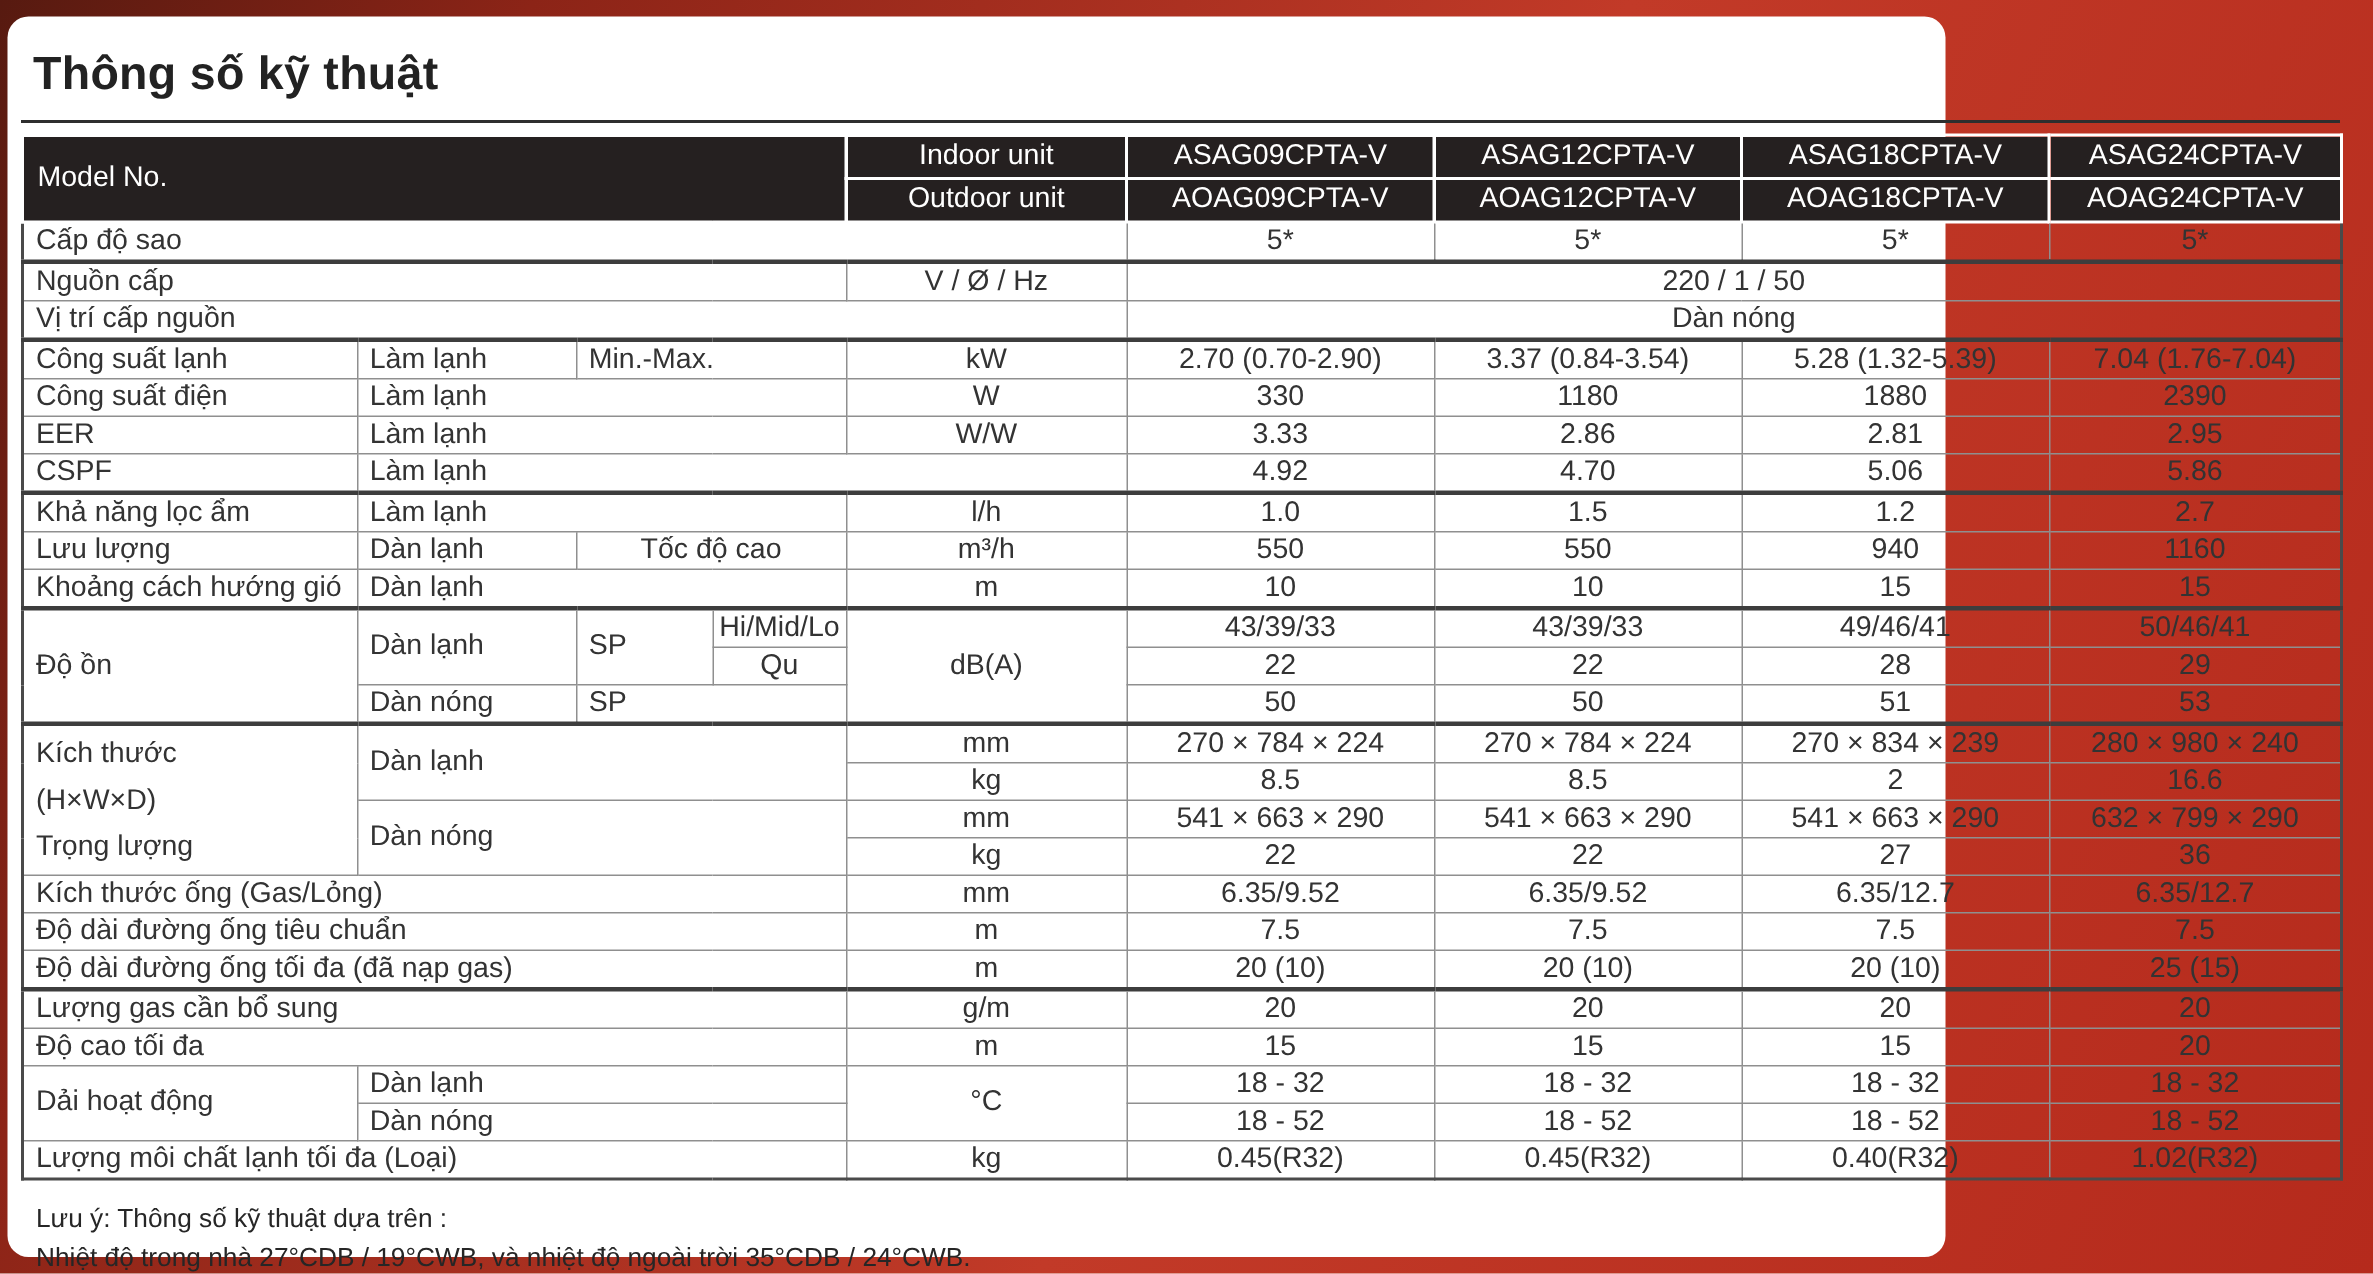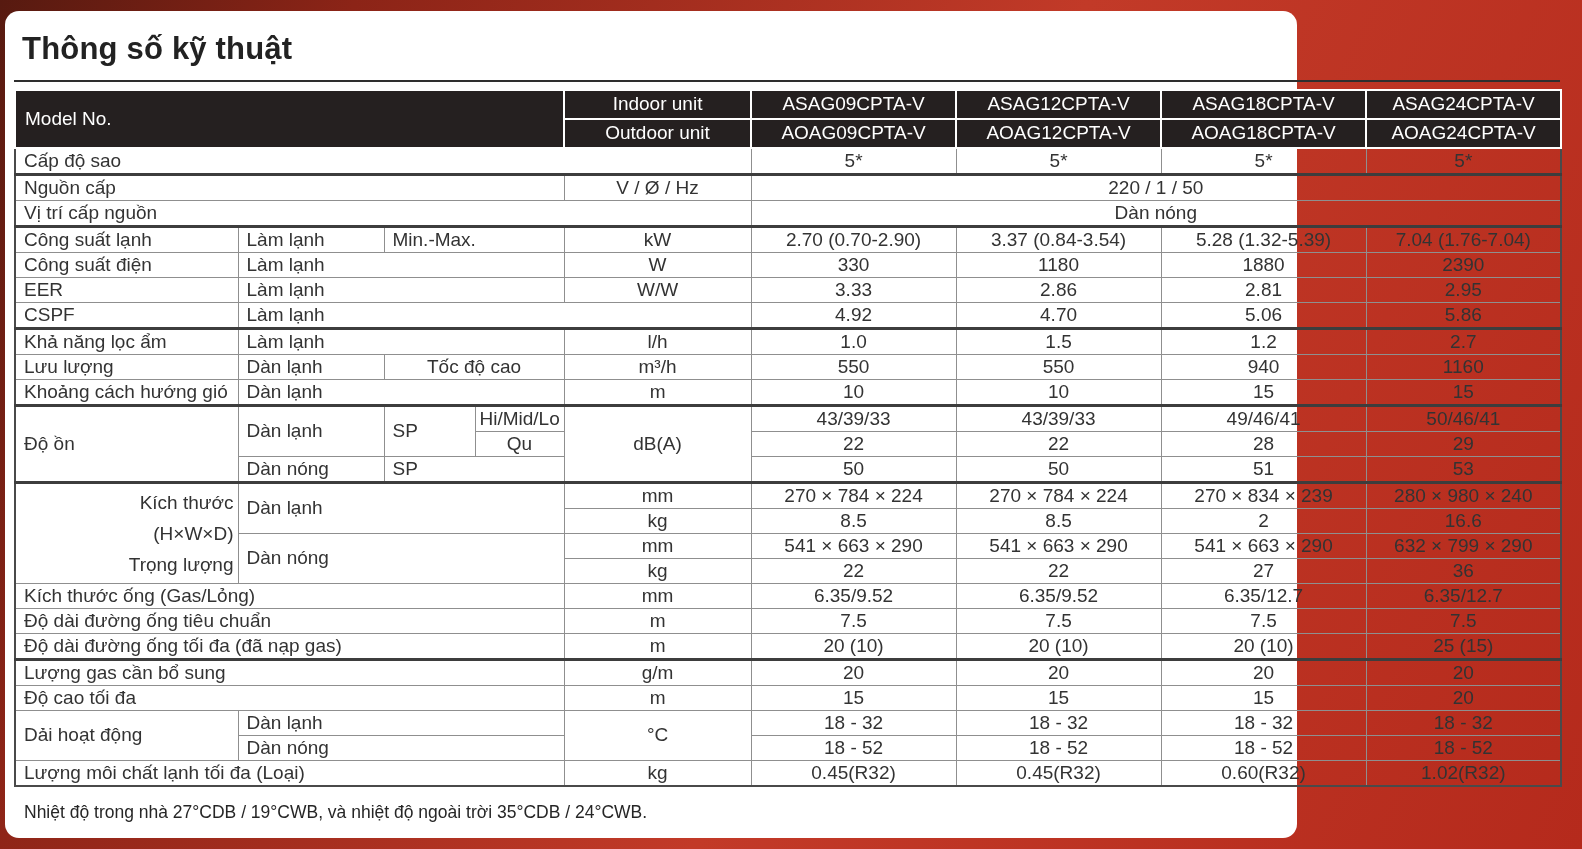--- a/index.html
+++ b/index.html
@@ -28,21 +28,21 @@
     padding:0 4px;line-height:1.2;overflow:hidden;white-space:nowrap;
   }
   td.lbl{text-align:left;padding-left:8px;}
   tr.hrow td{height:27px;}
   td.hdr{
     background:#252020;color:#ffffff;border:2px solid #ffffff;
   }
   td.hdr.lbl{text-align:left;padding-left:9px;}
   td.model{font-weight:normal;}
   tr.sec td{border-top:3px solid #3d3d3d;margin-left:41px;}
-  .dim-line{display:block;line-height:31px;text-align:right;}
+  .dim-line{display:block;line-height:31px;text-align:left;}
   .notes{margin:12px 0 0 19px;font-size:17.5px;color:#262626;line-height:26px;}
 </style>
 </head>
 <body>
 
 <div class="card">
   <div class="title">Thông số kỹ thuật</div>
   <div class="title-rule"></div>
 
   <table class="spec">
@@ -288,23 +288,24 @@
       <td>18 - 52</td>
       <td>18 - 52</td>
       <td>18 - 52</td>
     </tr>
 
     <tr>
       <td class="lbl" colspan="4">Lượng môi chất lạnh tối đa (Loại)</td>
       <td>kg</td>
       <td>0.45(R32)</td>
       <td>0.45(R32)</td>
-      <td>0.60(R32)</td>
+      <td>0.40(R32)</td>
       <td>1.02(R32)</td>
     </tr>
   </tbody>
     </table>
 
   <div class="notes">
+    <div>Lưu ý: Thông số kỹ thuật dựa trên :</div>
     <div>Nhiệt độ trong nhà 27°CDB / 19°CWB, và nhiệt độ ngoài trời 35°CDB / 24°CWB.</div>
 
   </div>
 </div>
 
 </body></html>

